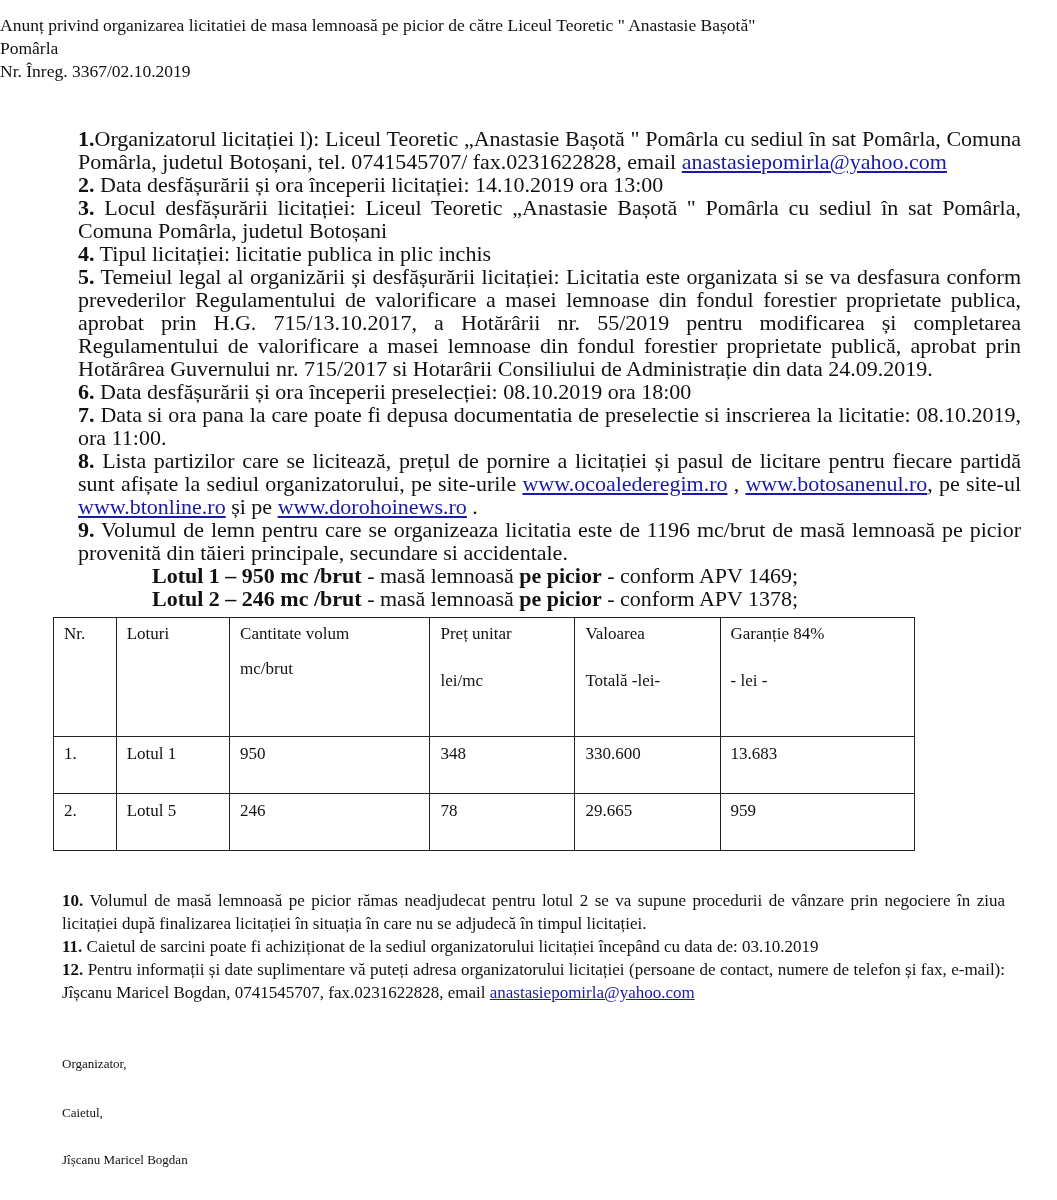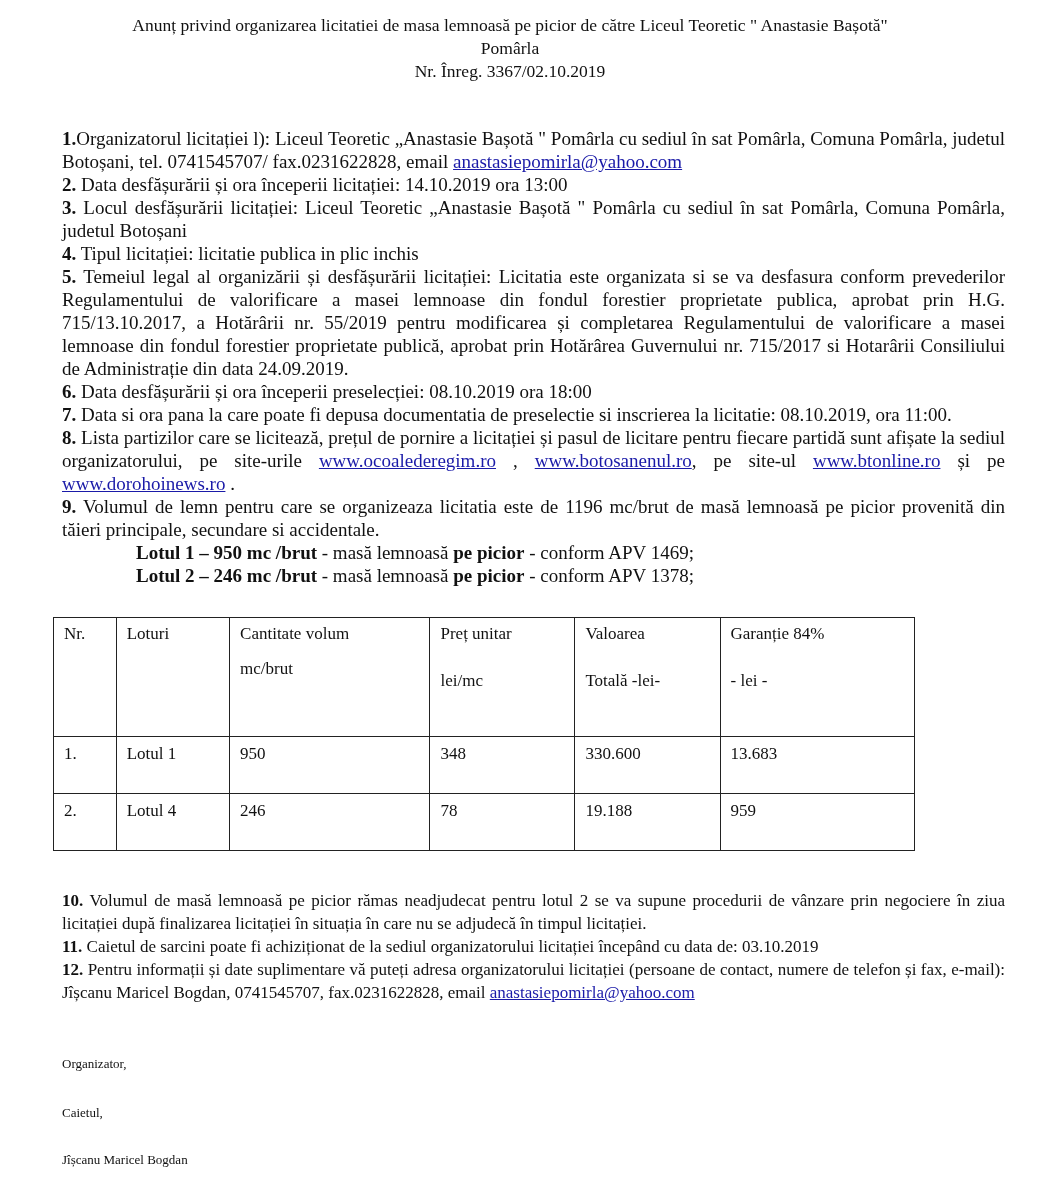--- a/index.html
+++ b/index.html
@@ -1,22 +1,22 @@
 <!DOCTYPE html>
 <html><head>
 <meta charset="utf-8">
 <style>
   html, body { margin: 0; padding: 0; background: #ffffff; }
   body {
     width: 1057px; height: 1200px; position: relative; overflow: hidden;
     font-family: "Liberation Serif", "DejaVu Serif", serif;
     color: #111111; font-size: 17px;
   }
-  .header { position: absolute; left: 0; top: 14px; width: 982px; text-align: center; line-height: 23px; font-size: 17.5px; padding-left: 19px; }
-  .body-text { position: absolute; left: 62px; top: 127px; width: 943px; line-height: 23px; font-size: 19px; }
+  .header { position: absolute; left: 0; top: 14px; width: 982px; text-align: left; line-height: 23px; font-size: 17.5px; }
+  .body-text { position: absolute; left: 78px; top: 127px; width: 943px; line-height: 23px; font-size: 22px; }
   .p { margin: 0; text-align: justify; text-align-last: left; }
   .num { font-weight: bold; }
   .b { font-weight: normal; }
   a.link { color: #1a1aa8; text-decoration: underline; }
   .lot { padding-left: 74px; font-weight: bold; }
   .lot .n { font-weight: normal; }
 
   table.lots {
     position: absolute; left: 53px; top: 617px; width: 862px;
     border-collapse: collapse; font-size: 17px; line-height: 23px;
@@ -70,24 +70,24 @@
   <tr class="row">
     <td>1.</td>
     <td>Lotul 1</td>
     <td class="b">950</td>
     <td>348</td>
     <td>330.600</td>
     <td>13.683</td>
   </tr>
   <tr class="row">
     <td>2.</td>
-    <td>Lotul 4</td>
+    <td>Lotul 5</td>
     <td class="b">246</td>
     <td>78</td>
-    <td>19.188</td>
+    <td>29.665</td>
     <td>959</td>
   </tr>
 </tbody>
   </table>
 
 <div class="footer-text">
   <p class="p"><span class="num">10.</span><span> Volumul de masă lemnoasă pe picior rămas neadjudecat pentru </span><span class="b">lotul 2 se va supune procedurii de vânzare prin negociere în ziua licitației după finalizarea licitației</span><span> în situația în care nu se adjudecă în timpul licitației.</span></p>
   <p class="p"><span class="num">11.</span><span> Caietul de sarcini poate fi achiziționat de la sediul organizatorului licitației începând cu data de: 03.10.2019</span></p>
   <p class="p"><span class="num">12.</span><span> Pentru informații și date suplimentare vă puteți adresa organizatorului licitației (persoane de contact, numere de telefon și fax, e-mail): Jîșcanu Maricel Bogdan, 0741545707, fax.0231622828, email </span><a class="link">anastasiepomirla@yahoo.com</a></p>
 </div>

